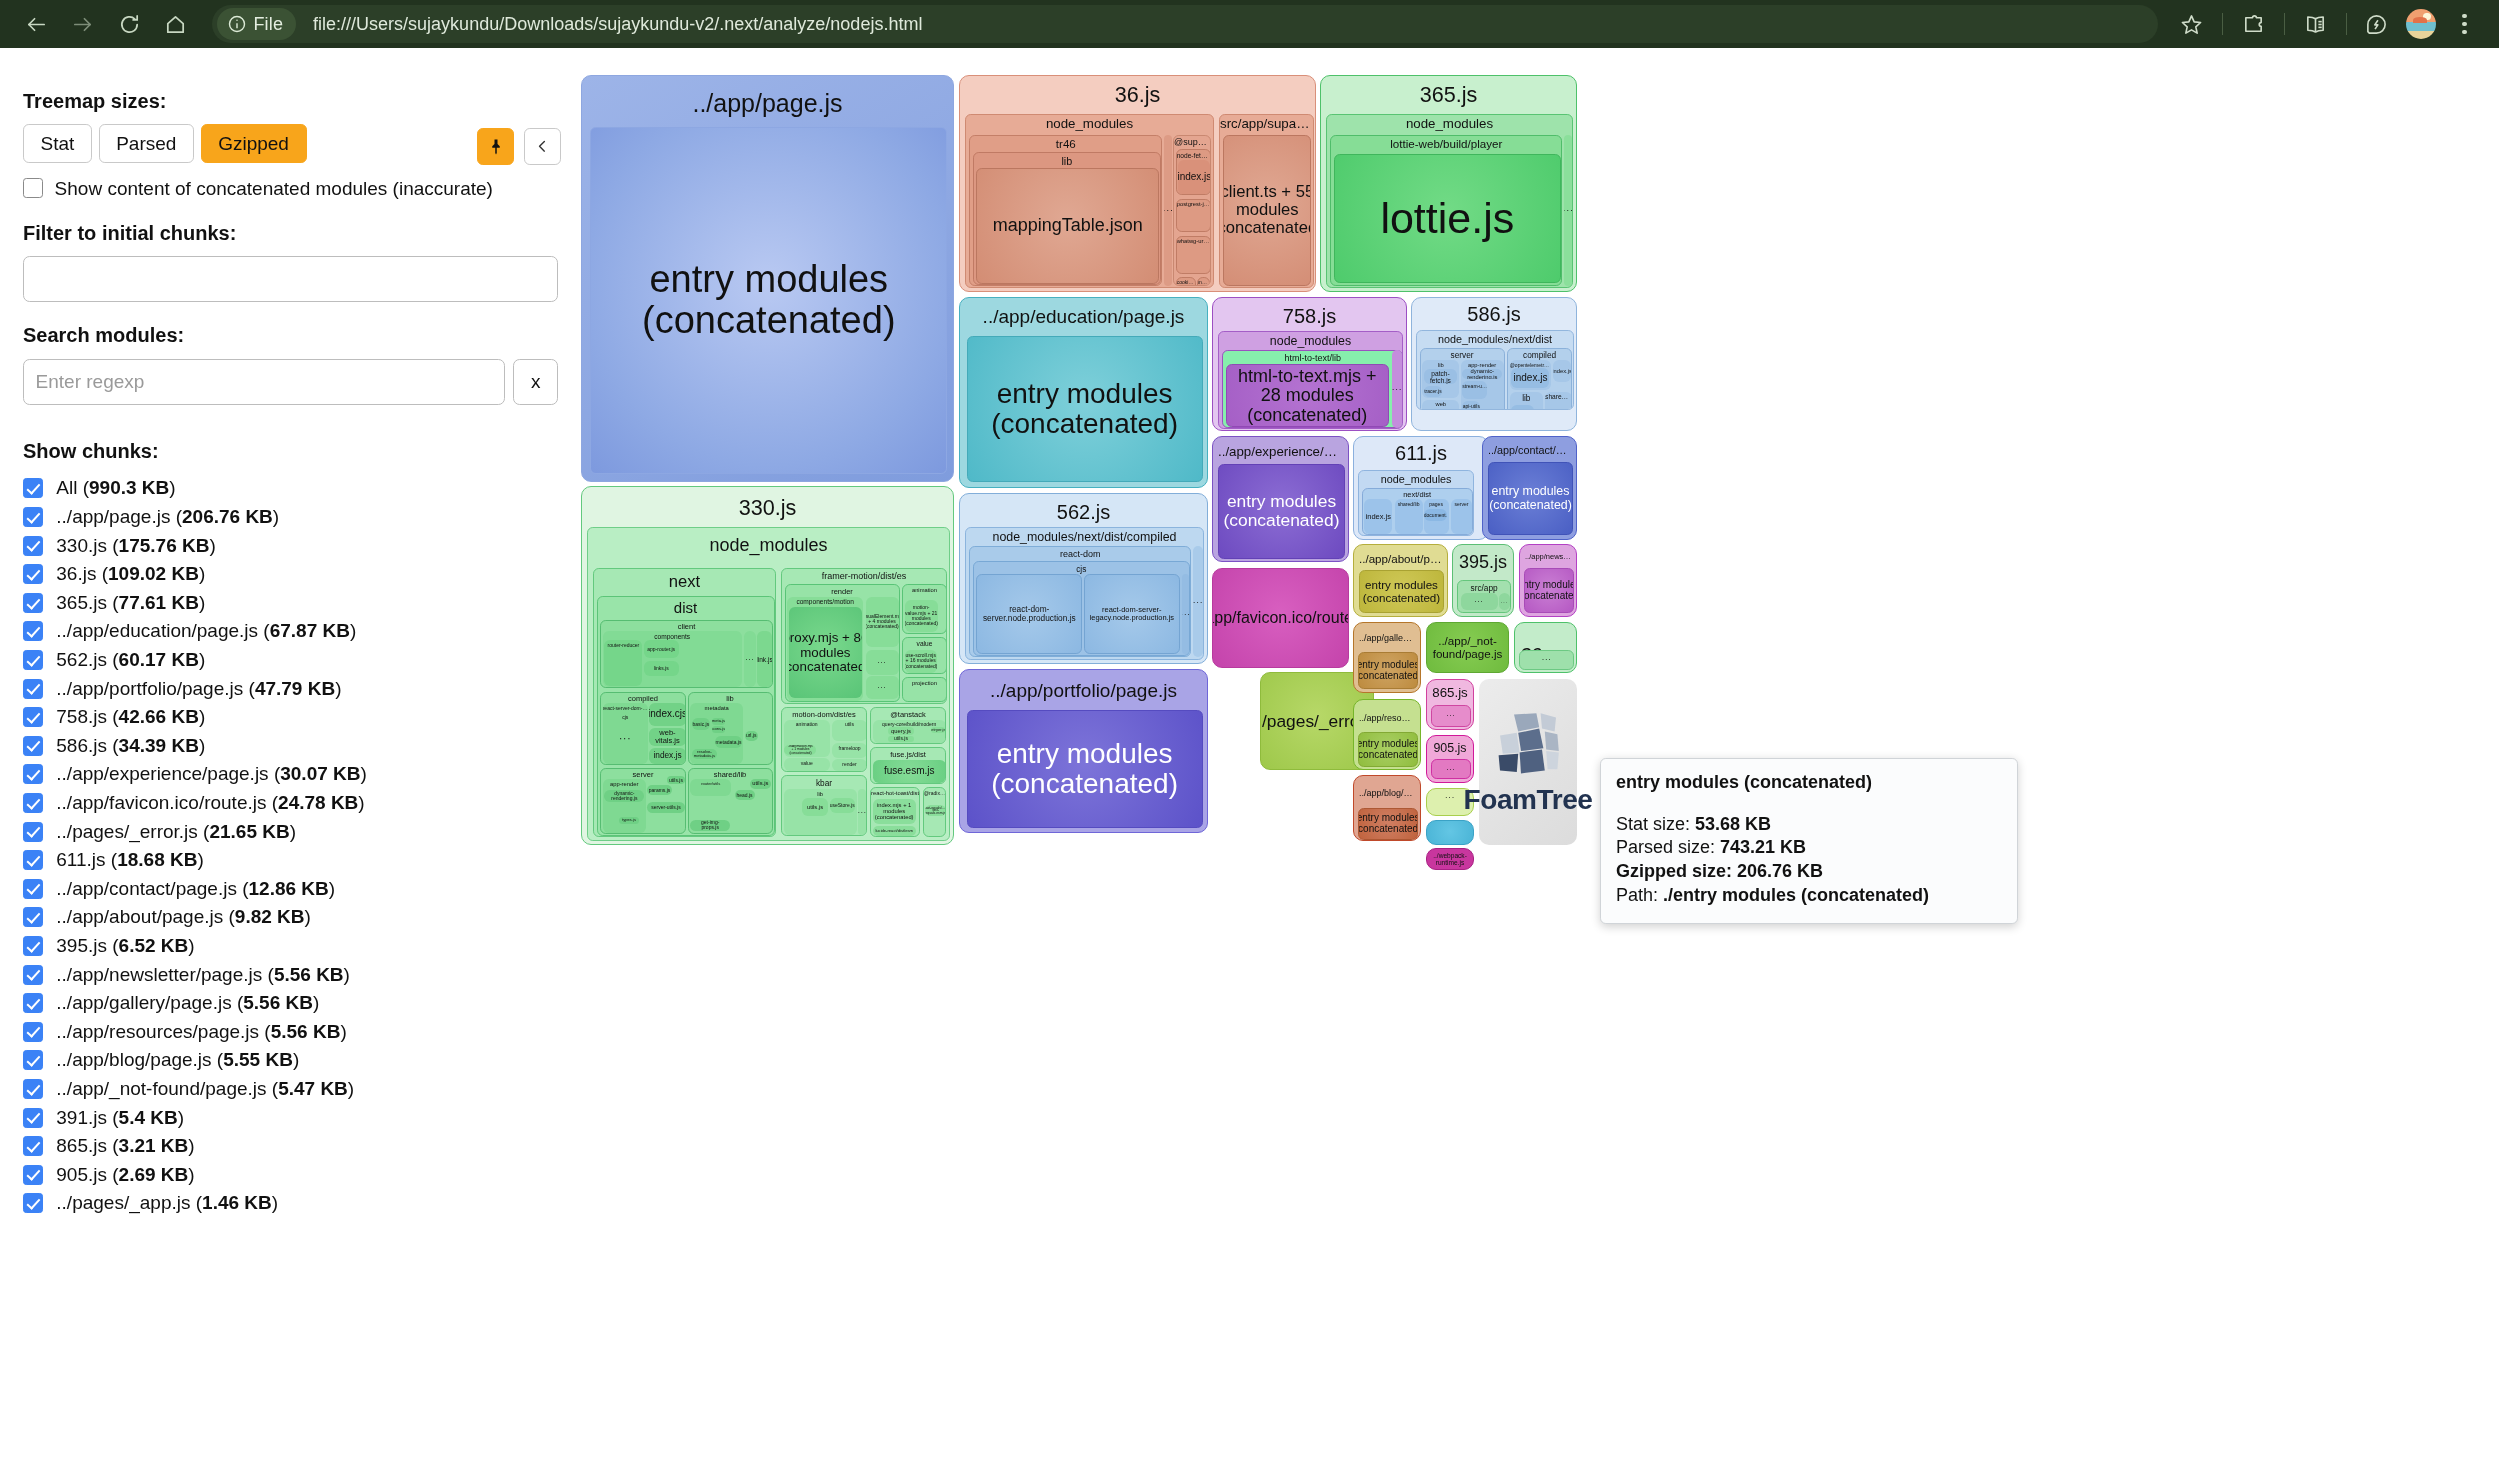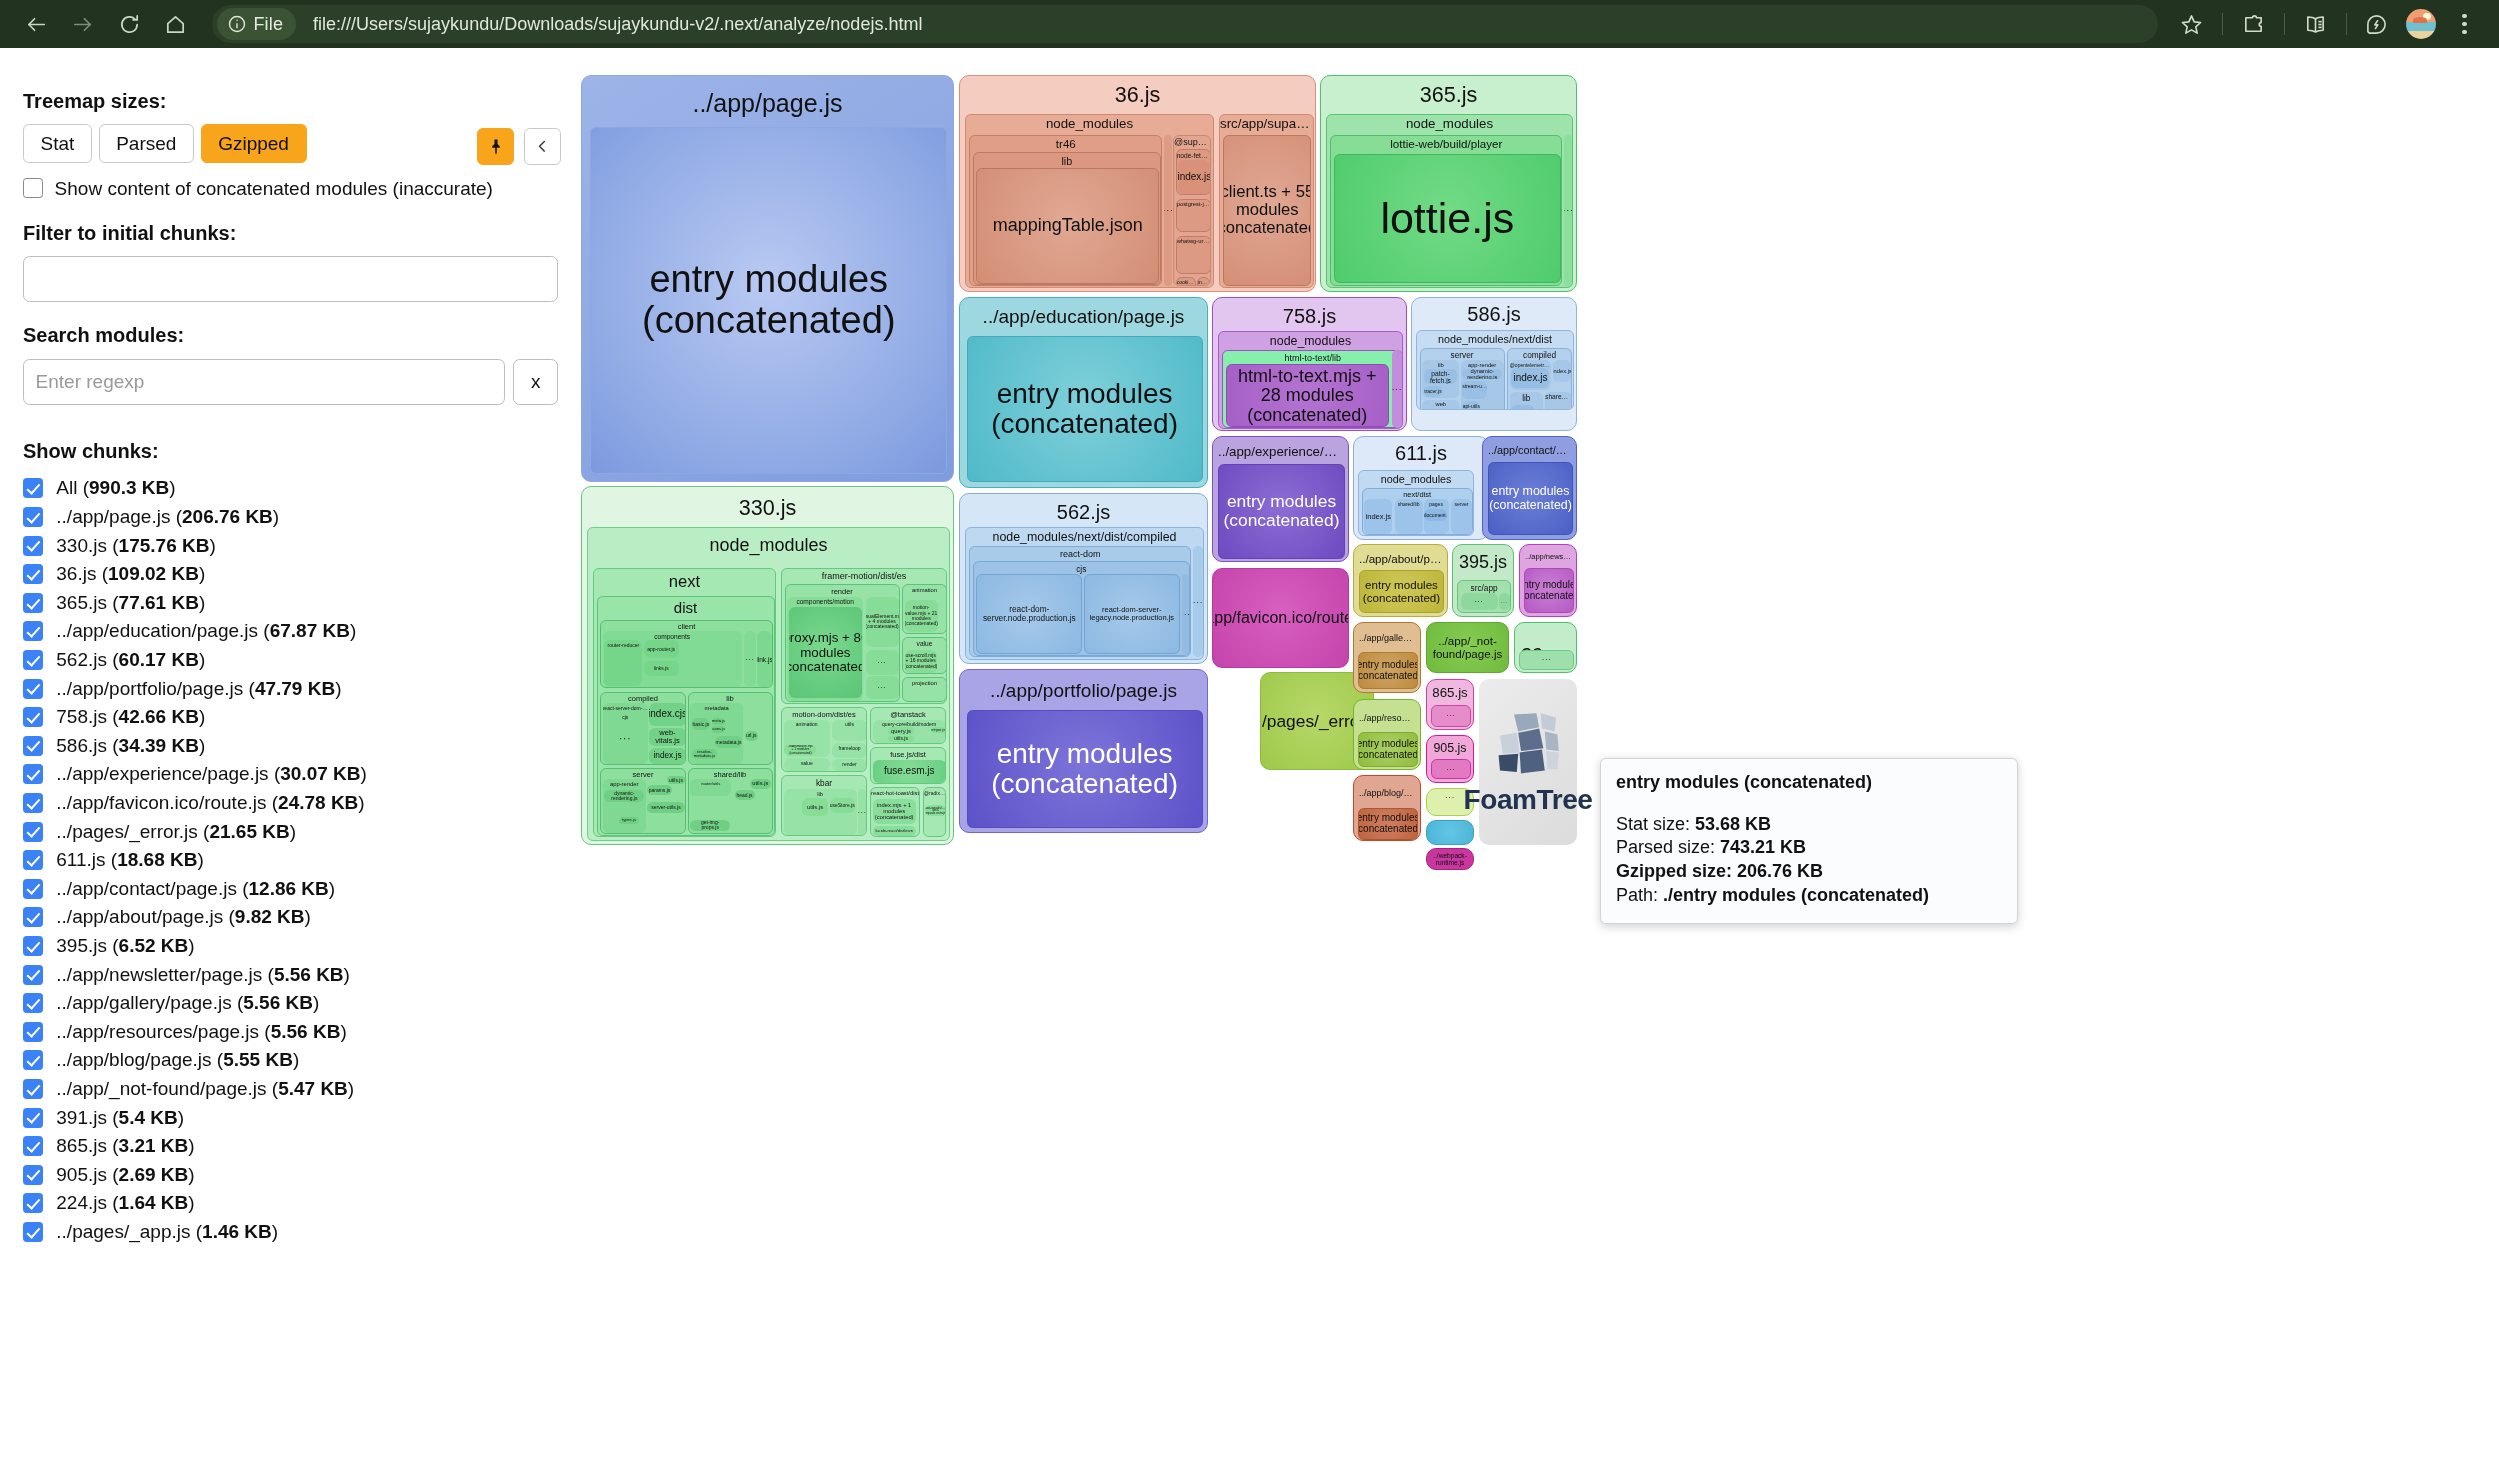--- a/index.html
+++ b/index.html
@@ -458,24 +458,20 @@
         <div class="chunk-row">
           <div class="cbox checked"></div>
           <span>865.js (<b>3.21 KB</b>)</span>
         </div>
         <div class="chunk-row">
           <div class="cbox checked"></div>
           <span>905.js (<b>2.69 KB</b>)</span>
         </div>
         <div class="chunk-row">
           <div class="cbox checked"></div>
-          <span>224.js (<b>1.64 KB</b>)</span>
-        </div>
-        <div class="chunk-row">
-          <div class="cbox checked"></div>
           <span>../pages/_app.js (<b>1.46 KB</b>)</span>
         </div>
       </div>
   </div>
 
   <div id="treemap">
 
     <div class="tile" style="left:0px;top:26.6px;width:373px;height:407px;background:linear-gradient(150deg,#9db4e8,#8da7e2 55%,#7f9cdd);border:1.7px solid #8ea7e0;">
       <div class="cap" style="top:13.3px;font-size:25px;">../app/page.js</div>
       <div class="sub" style="left:8.3px;top:51px;width:357px;height:347px;background:radial-gradient(circle at 50% 45%,#b9c9f2,#8ea9e4 70%,#7d99de);border:0.8px solid #8da7e2;">

